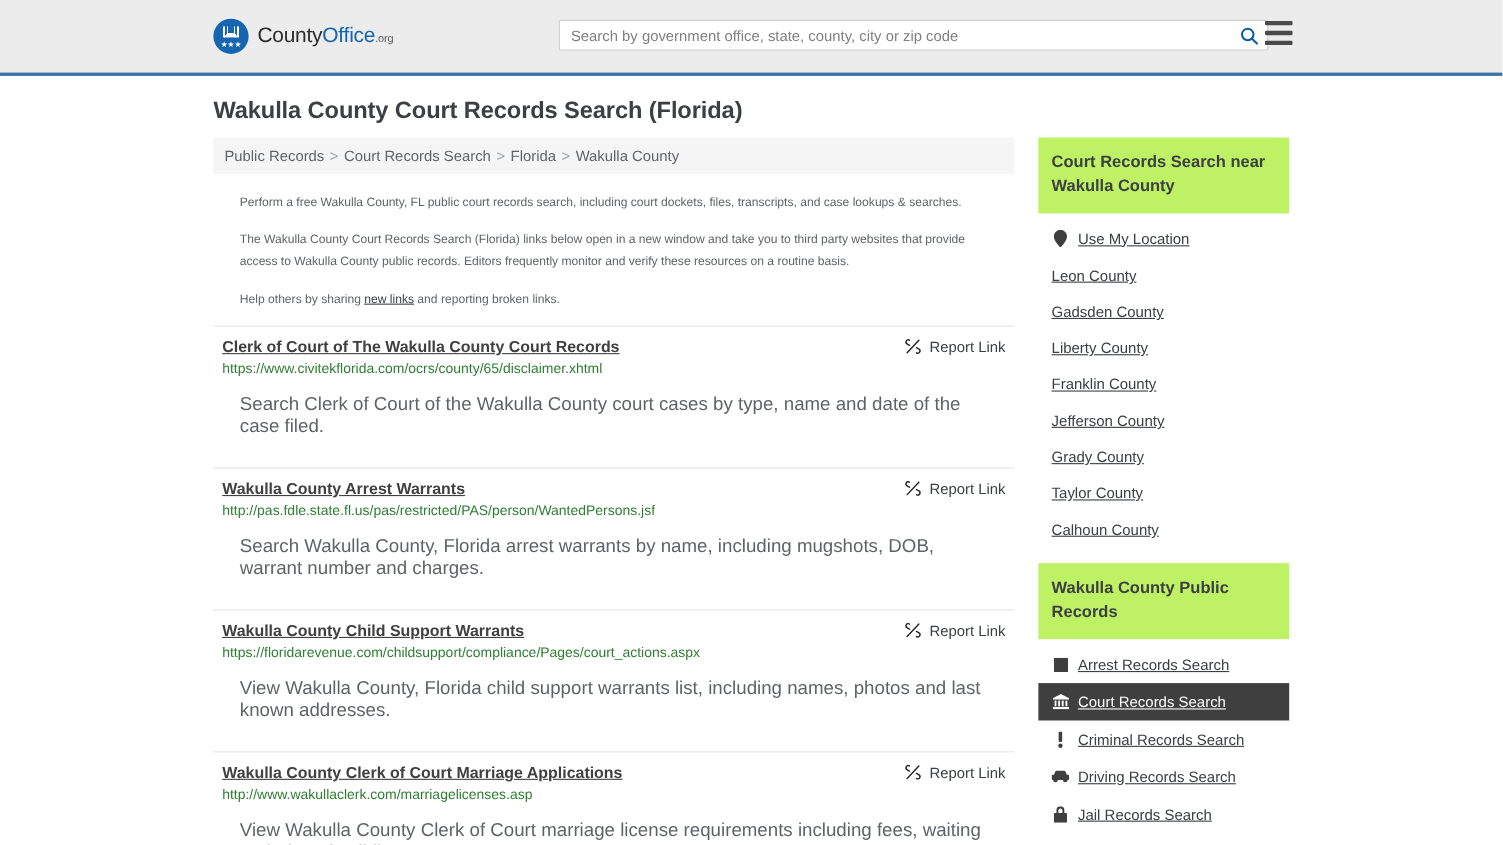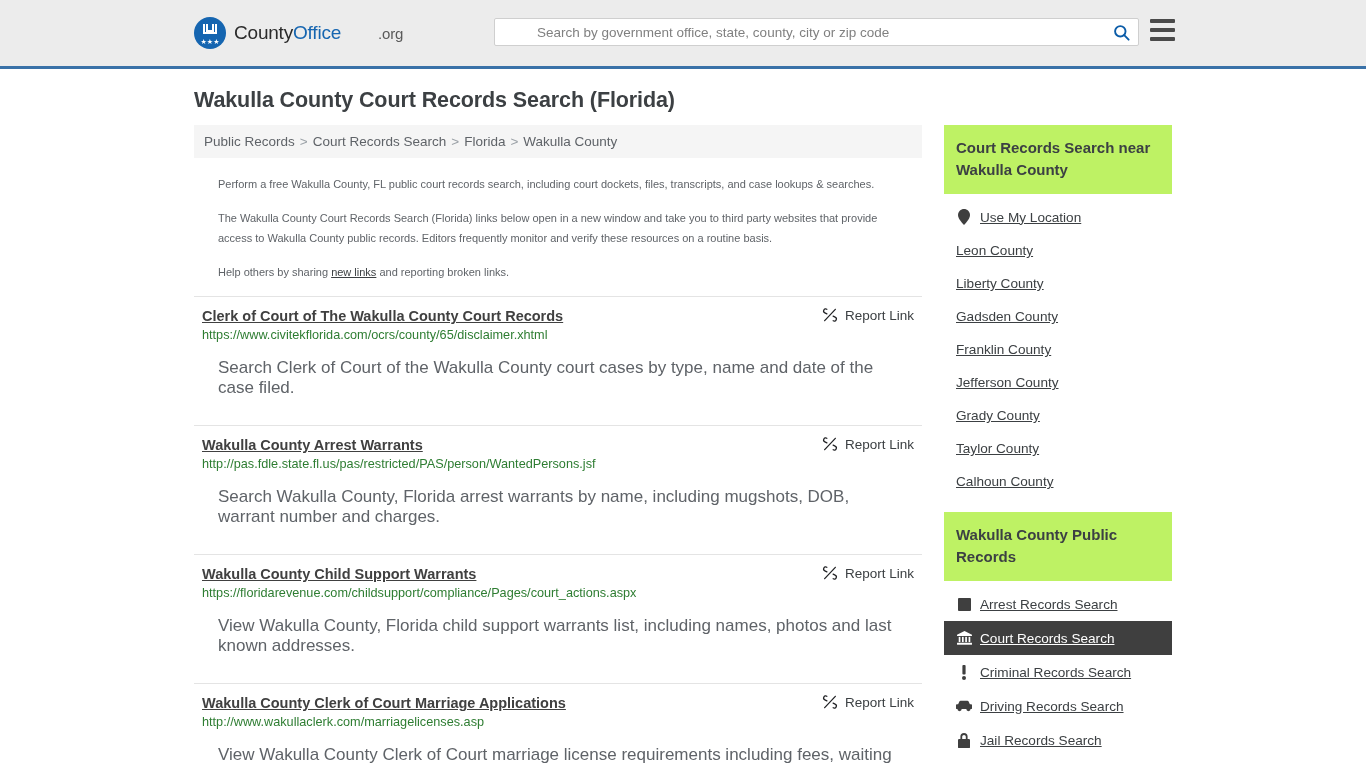--- a/index.html
+++ b/index.html
@@ -57,34 +57,33 @@
     color: #ffffff;
     line-height: 7px;
   }
   .brand-text {
     font-size: 19px;
     letter-spacing: -0.2px;
     white-space: nowrap;
   }
   .brand-text .w-county { color: #2b2b2b; font-weight: 400; }
   .brand-text .w-office { color: #1565b0; font-weight: 400; }
-  .brand-text .w-org { color: #5a5a5a; font-size: 15px; margin-left: 37px; }
+  .brand-text .w-org { color: #5a5a5a; font-size: 10px; }
 
   .search-wrap {
     position: absolute;
-    left: 494px;
+    left: 508px;
     top: 18px;
     width: 645px;
     height: 28px;
     display: flex;
     align-items: center;
     background: #ffffff;
     border: 1px solid #cfcfcf;
     border-radius: 2px;
-    padding-left: 32px;
   }
   .search-input {
     flex: 1;
     border: none;
     outline: none;
     background: transparent;
     font-family: "Liberation Sans", sans-serif;
     font-size: 13.5px;
     color: #3c4043;
     padding: 0 10px;
@@ -331,22 +330,22 @@
           <a class="side-link" href="#">
             <span class="side-ico">
               <svg width="12" height="16" viewBox="0 0 12 16" fill="#3f3f3f">
                 <path d="M6 0C2.7 0 0 2.7 0 6c0 4.3 6 10 6 10s6-5.7 6-10c0-3.3-2.7-6-6-6z"></path>
               </svg>
             </span>
             <span class="label">Use My Location</span>
           </a>
           <div id="county-links">
               <a class="plain-link" href="#">Leon County</a>
+              <a class="plain-link" href="#">Gadsden County</a>
               <a class="plain-link" href="#">Liberty County</a>
-              <a class="plain-link" href="#">Gadsden County</a>
               <a class="plain-link" href="#">Franklin County</a>
               <a class="plain-link" href="#">Jefferson County</a>
               <a class="plain-link" href="#">Grady County</a>
               <a class="plain-link" href="#">Taylor County</a>
               <a class="plain-link" href="#">Calhoun County</a>
             </div>
         </div>
       </section>
 
       <section class="panel">

